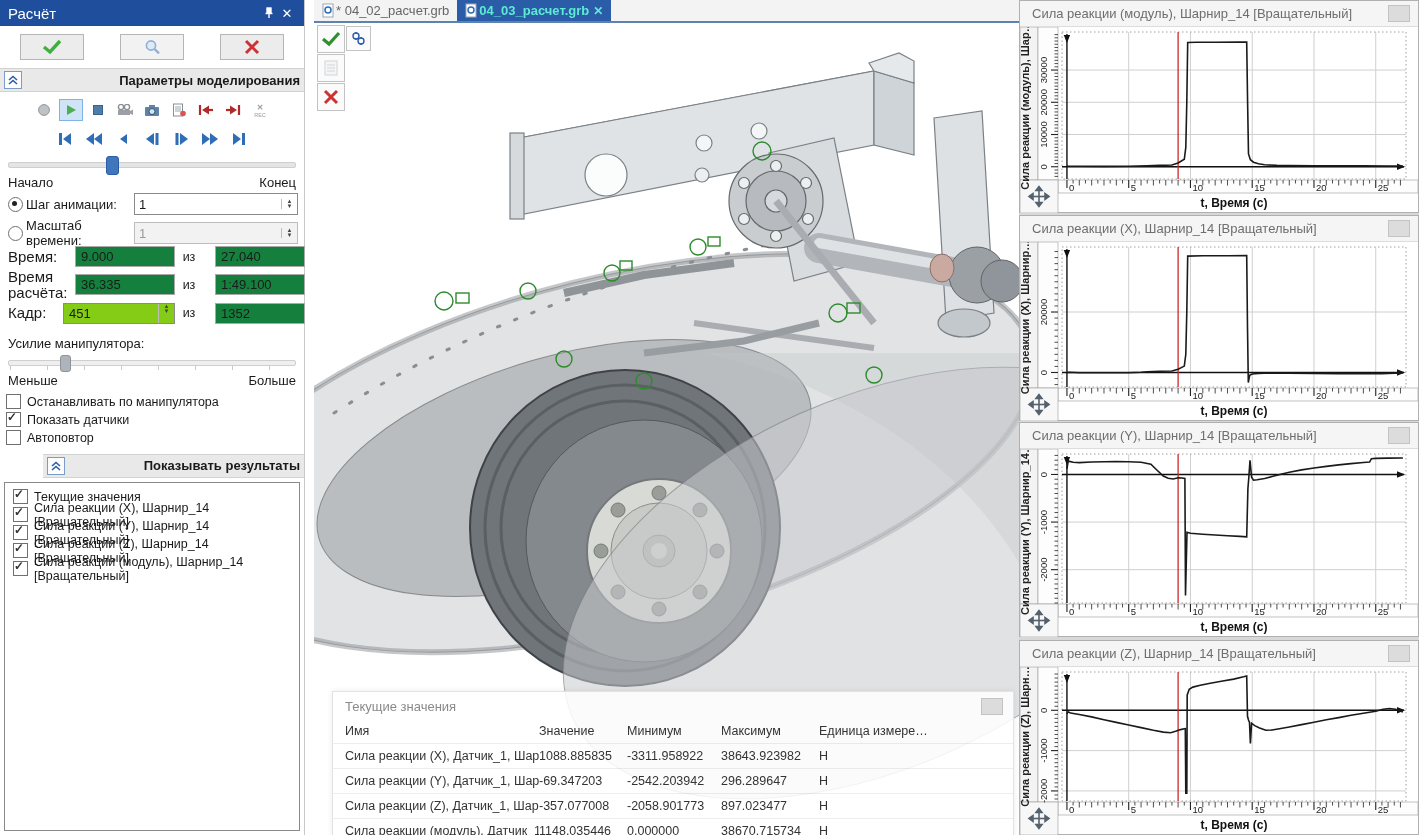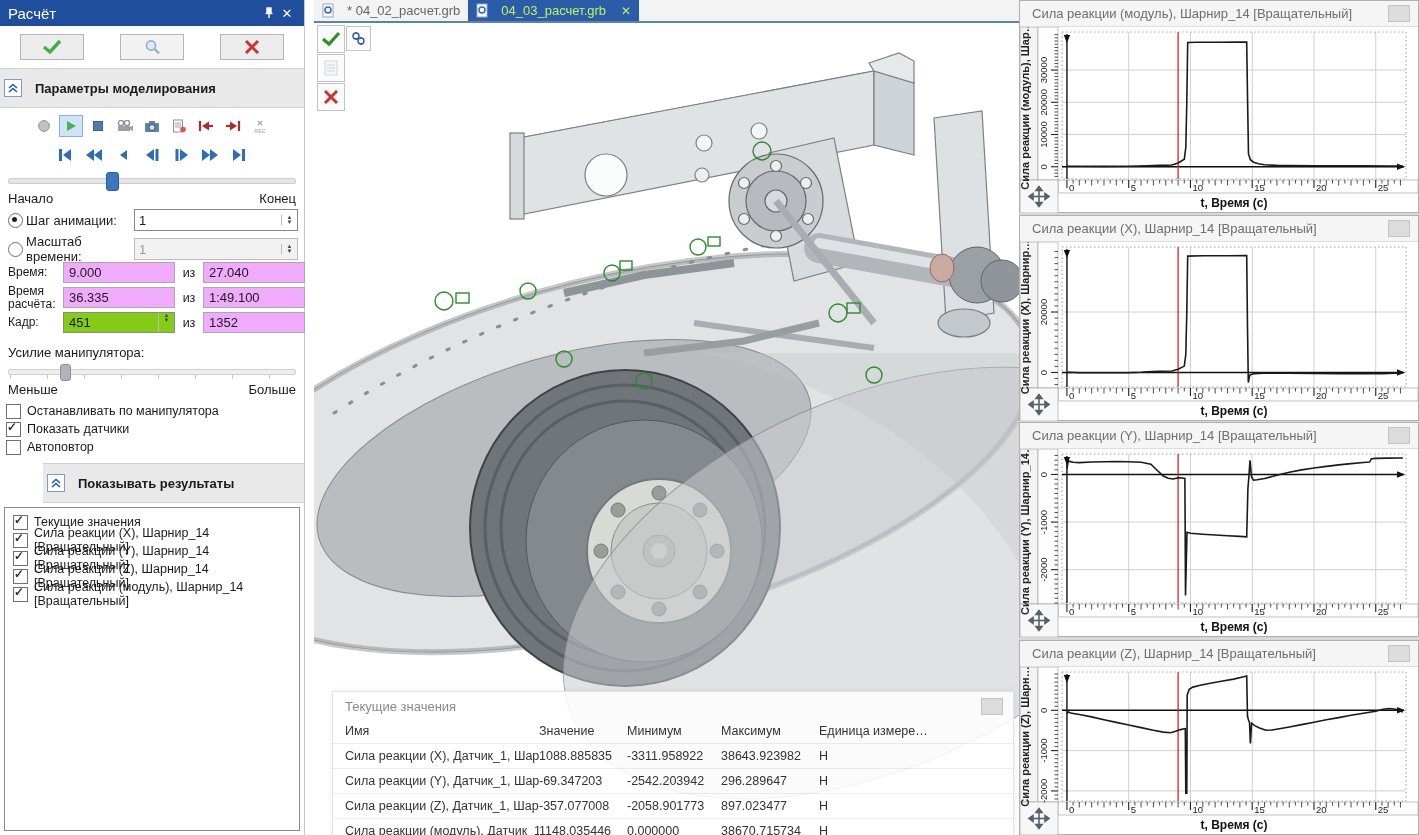--- a/index.html
+++ b/index.html
@@ -9,21 +9,21 @@
   #left-panel{position:absolute;left:0;top:0;width:304px;height:835px;background:#fff;
               border-right:1px solid #c9c9c9;display:flex;flex-direction:column;}
   .panel-titlebar{height:26px;background:#1f4e9c;color:#fff;display:flex;align-items:center;
                   padding:0 8px;font-size:15px;}
   .panel-titlebar .t{flex:1;}
   .tb-ico{width:18px;height:18px;display:flex;align-items:center;justify-content:center;cursor:pointer;}
   .action-row{display:flex;justify-content:space-between;padding:8px 20px 4px 20px;}
   .abtn{width:62px;height:24px;background:#ececec;border:1px solid #b5b5b5;display:flex;
         align-items:center;justify-content:center;cursor:pointer;}
   .section-header{height:22px;background:#e9e9e9;border-top:1px solid #d2d2d2;border-bottom:1px solid #d2d2d2;
-                  display:flex;align-items:center;gap:13px;padding:8px 4px;font-weight:bold;margin-top:4px;}
+                  display:flex;align-items:center;gap:13px;padding:0 4px;font-weight:bold;margin-top:4px;justify-content:space-between;}
   .chev-box{width:16px;height:16px;background:#fdfdfd;border:1px solid #7a9cc9;display:flex;
             align-items:center;justify-content:center;cursor:pointer;}
   .media-row{display:flex;justify-content:center;align-items:center;gap:3px;padding:7px 0 2px 0;}
   .mbtn{width:22px;height:20px;display:flex;align-items:center;justify-content:center;cursor:pointer;border:1px solid transparent;}
   .mbtn.hl{background:#cfe4f7;border:1px solid #7fb2e5;}
   .nav-row{display:flex;justify-content:center;align-items:center;gap:9px;padding:8px 0 2px 0;}
   .nbtn{width:20px;height:16px;display:flex;align-items:center;justify-content:center;cursor:pointer;}
   .slider{position:relative;height:18px;margin:6px 8px 0 8px;cursor:pointer;}
   .slider .track{position:absolute;left:0;right:0;top:7px;height:4px;background:#e4e4e4;
                  border:1px solid #cfcfcf;border-radius:2px;}
@@ -36,37 +36,37 @@
   .radio-row{display:grid;grid-template-columns:18px 108px 1fr;align-items:center;padding:3px 6px 0 8px;height:22px;}
   .radio{width:13px;height:13px;border:1px solid #707070;border-radius:50%;background:#fff;position:relative;cursor:pointer;}
   .radio.sel::after{content:"";position:absolute;left:3px;top:3px;width:5px;height:5px;border-radius:50%;background:#222;}
   .spinfield{display:flex;align-items:center;border:1px solid #8a8a8a;background:#fff;height:20px;}
   .spinfield.dis{background:#f2f2f2;color:#9a9a9a;border-color:#bdbdbd;}
   .spinfield .v{flex:1;padding:0 4px;}
   .spin{display:flex;flex-direction:column;width:15px;border-left:1px solid #bdbdbd;cursor:pointer;}
   .spin span{font-size:6px;line-height:5px;text-align:center;color:#444;}
   .field-row{display:grid;grid-template-columns:52px 112px 22px 102px;gap:3px;align-items:center;
              padding:2px 6px 0 8px;}
-  .field-row .lbl{font-size:12px;line-height:1.05;}
-  .rofield{height:19px;background:#f0abfc;border:1px solid #a9a9a9;padding:0 5px;line-height:19px;
-           font-size:13px;overflow:hidden;}
+  .field-row .lbl{font-size:15px;line-height:1.05;}
+  .rofield{height:19px;background:#15803d;border:1px solid #a9a9a9;padding:0 5px;line-height:19px;
+           font-size:13px;overflow:hidden;margin-left:12px;}
   .wfield{height:19px;background:#84cc16;border:1px solid #8a8a8a;padding:0 5px;line-height:19px;display:flex;}
   .of{text-align:center;font-size:12.5px;}
   .force-label{padding:12px 8px 0 8px;}
   .cbx-row{display:flex;align-items:center;gap:6px;padding:2px 0 0 6px;height:16px;font-size:12.5px;}
   .cb{width:13px;height:13px;border:1px solid #707070;background:#fff;flex:none;position:relative;cursor:pointer;}
   .cb.on::after{content:"✓";position:absolute;left:0px;top:-3px;font-size:12px;color:#333;font-weight:bold;}
   .results-listbox{flex:1;margin:4px 4px 4px 4px;border:1px solid #8a8a8a;background:#fff;overflow:hidden;padding-top:4px;}
   .results-listbox .cbx-row{padding-left:8px;height:16px;}
   
   #main{position:absolute;left:314px;top:0;width:705px;height:835px;background:#fff;}
   #tabbar{position:absolute;left:0;top:0;right:0;height:21px;background:#f3f3f3;
           border-bottom:2px solid #5b82b0;display:flex;align-items:stretch;}
-  .tab{display:flex;align-items:center;gap:12px;padding:0 8px;font-size:13px;color:#666;cursor:pointer;}
-  .tab.active{background:#2a5ca8;color:#bef264;font-weight:normal;}
+  .tab{display:flex;align-items:center;gap:1px;padding:0 8px;font-size:13px;color:#666;cursor:pointer;}
+  .tab.active{background:#2a5ca8;color:#5eead4;font-weight:bold;}
   .tab .x{font-size:12px;margin-left:3px;}
   #viewport{position:absolute;left:0;top:23px;right:0;bottom:0;background:#fff;overflow:hidden;}
   #vp-toolbar{position:absolute;left:3px;top:2px;}
   .vbtn{position:absolute;width:26px;height:26px;background:#fbfbfb;border:1px solid #c3c3c3;
         display:flex;align-items:center;justify-content:center;cursor:pointer;}
   
   #values-overlay{position:absolute;left:18px;top:668px;width:680px;height:144px;
       background:rgba(255,255,255,0.85);border:1px solid #e3e3e3;box-shadow:0 0 6px rgba(0,0,0,0.08);}
   #values-overlay .vo-title{display:flex;align-items:center;padding:6px 10px 4px 12px;color:#8a8a8a;font-size:13px;}
   #values-overlay .vo-title .t{flex:1;}

